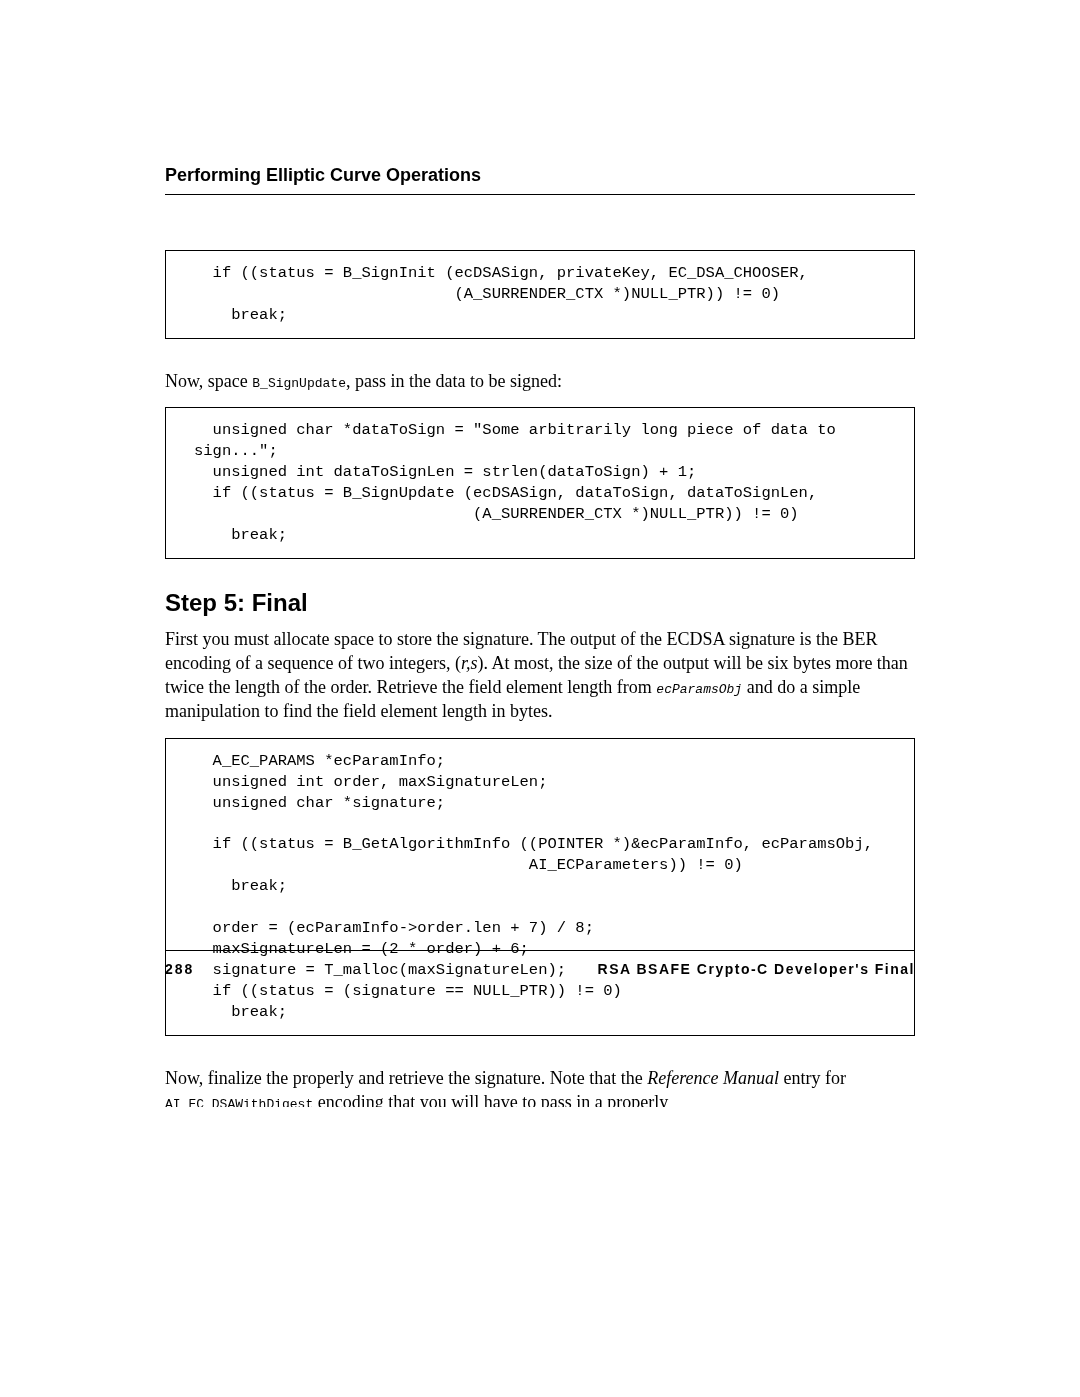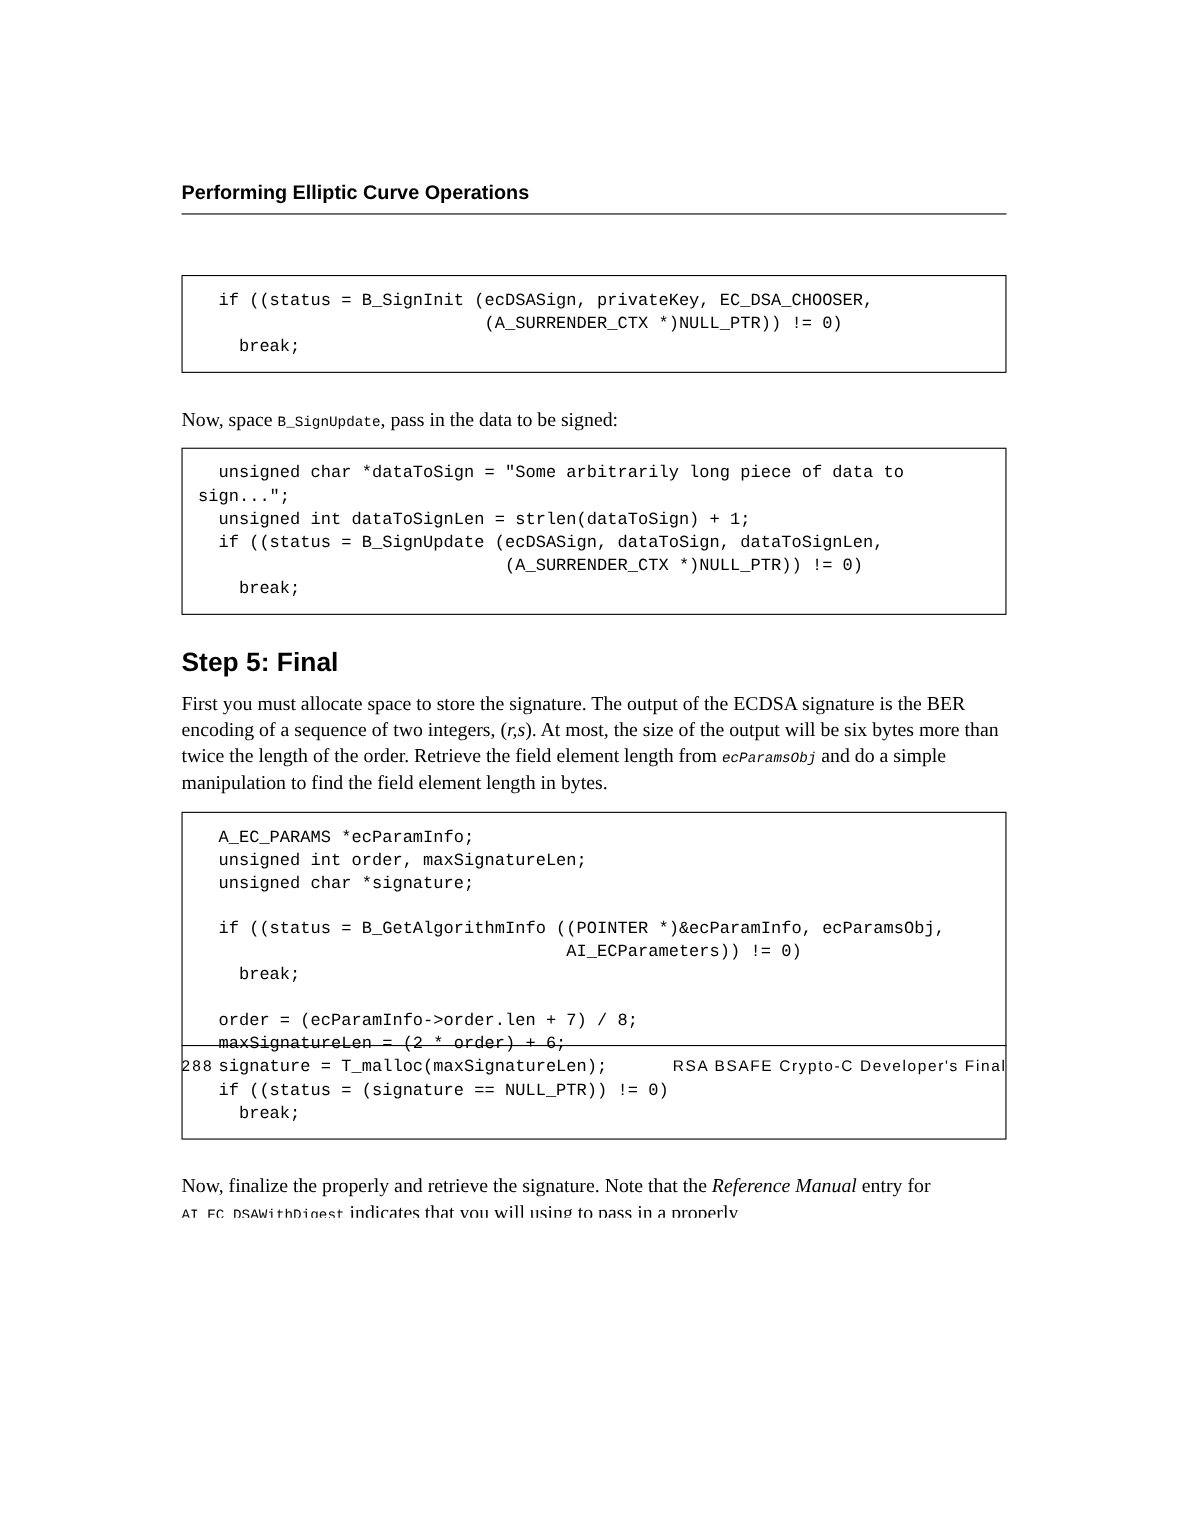--- a/index.html
+++ b/index.html
@@ -22,21 +22,21 @@
     font-size: 18px;
     margin-bottom: 8px;
   }
   .header-rule {
     border: none;
     border-top: 1px solid #000;
     margin: 0 0 55px 0;
   }
   .code-box {
     border: 1px solid #000;
-    padding: 12px 14px;
+    padding: 12px 28px;
     font-family: "Courier New", Courier, monospace;
     font-size: 15.5px;
     line-height: 1.35;
     white-space: pre;
     margin: 0 0 30px 0;
     overflow: hidden;
   }
   .step-heading {
     font-family: Arial, Helvetica, sans-serif;
     font-weight: bold;
@@ -63,21 +63,21 @@
   }
   .footer-rule {
     border: none;
     border-top: 1px solid #000;
     margin: 0 0 10px 0;
   }
   .footer-row {
     display: flex;
     justify-content: space-between;
     font-family: Arial, Helvetica, sans-serif;
-    font-weight: normal;
+    font-weight: bold;
     font-size: 14px;
     letter-spacing: 2px;
   }
   .footer-right {
     letter-spacing: 1.5px;
   }
 </style>
 </head>
 <body>
 
@@ -114,21 +114,21 @@
                                     AI_ECParameters)) != 0)
     break;
 
   order = (ecParamInfo-&gt;order.len + 7) / 8;
   maxSignatureLen = (2 * order) + 6;
   signature = T_malloc(maxSignatureLen);
   if ((status = (signature == NULL_PTR)) != 0)
     break;</div>
 
   <p class="body-text">
-    <span>Now, finalize the properly and retrieve the signature. Note that the </span><span class="italic-inline">Reference Manual</span><span> entry for </span><span class="mono-inline">AI_EC_DSAWithDigest</span><span> indicates that you will using to pass in a properly</span>
+    <span>Now, finalize the properly and retrieve the signature. Note that the </span><span class="italic-inline">Reference Manual</span><span> entry for </span><span class="mono-inline">AI_EC_DSAWithDigest</span><span> encoding that you will have to pass in a properly</span>
   </p>
 
   <div class="footer">
     <hr class="footer-rule">
     <div class="footer-row">
       <span>288</span>
       <span class="footer-right">RSA BSAFE Crypto-C Developer's Final</span>
     </div>
   </div>
 

